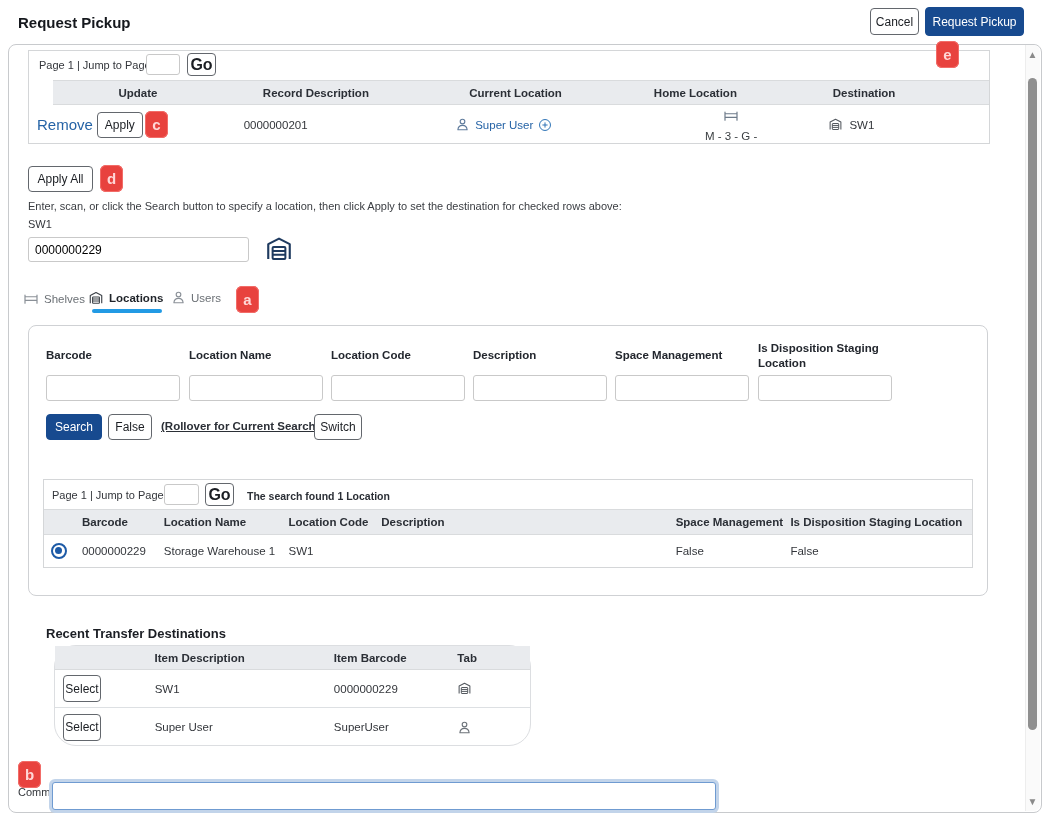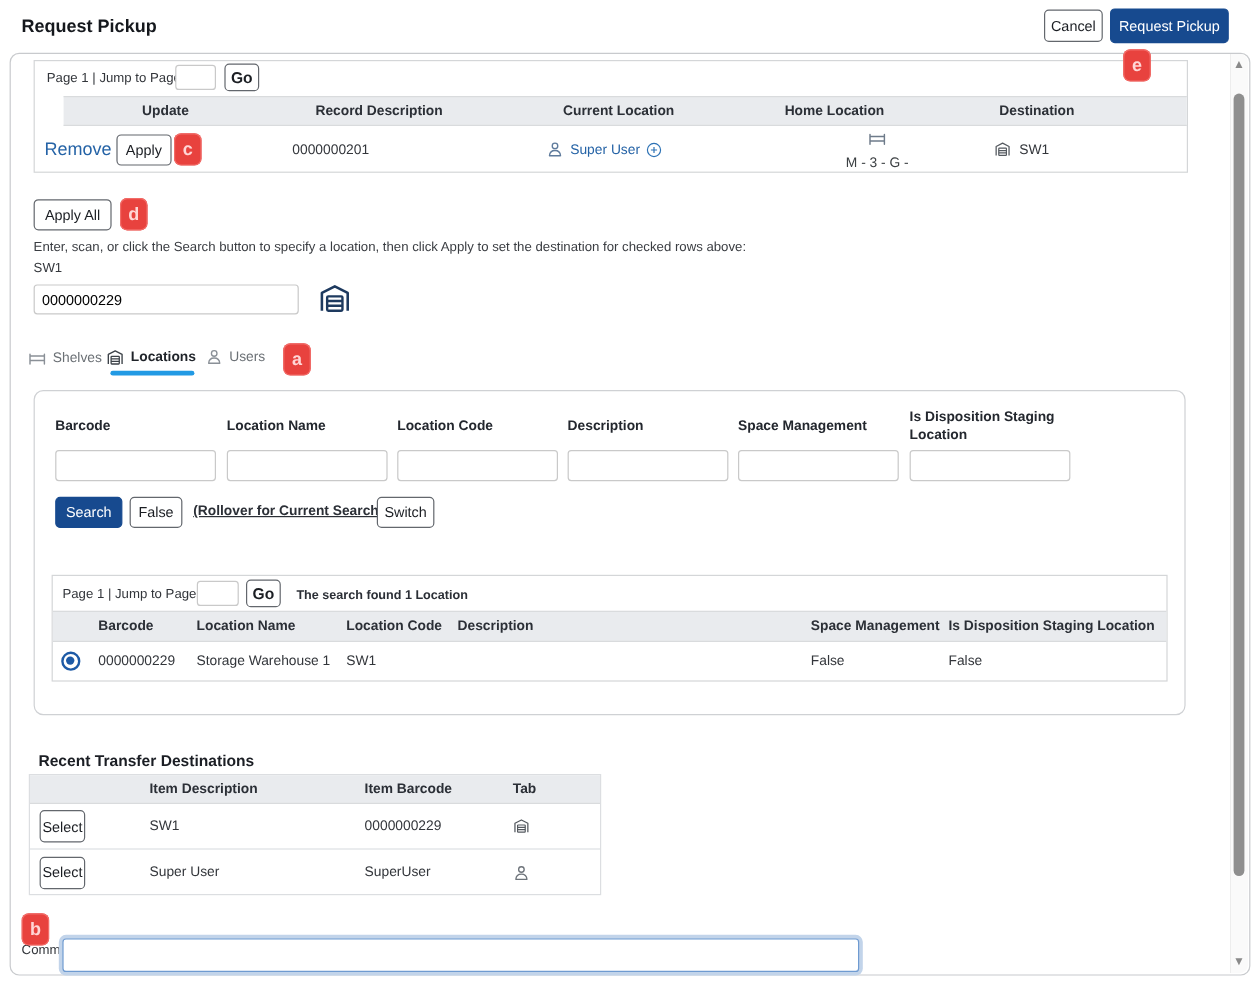--- a/index.html
+++ b/index.html
@@ -32,21 +32,21 @@
 
   
   .sb-track { left:1025px; top:45px; width:15px; height:766px; background:#fafafa; border-left:1px solid #ededed; border-radius:0 7px 7px 0; }
   .sb-arrow { position:absolute; left:1027px; width:11px; height:10px; color:#8a8a8a; font-size:10px; line-height:10px; text-align:center; }
   .sb-thumb { position:absolute; left:1028px; top:78px; width:9px; height:652px; background:#8f8f8f; border-radius:5px; }
 
   
   .tbl-box { border:1px solid #d4d6d8; background:#fff; }
   .pg-text { font-size:11px; color:#33363b; }
   .mini-input { border:1px solid #c9c9c9; border-radius:3px; background:#fff; font-family:inherit; font-size:11px; padding:0 4px; }
-  .go-btn { font-size:13px; font-weight:600;text-align:right; }
+  .go-btn { font-size:16px; font-weight:600;text-align:right; }
 
   .hdr-row { background:#e9ebee; border-top:1px solid #d9dbdd; border-bottom:1px solid #d9dbdd; display:flex; align-items:center; }
   .hdr-cell { font-weight:600; font-size:11.5px; color:#2b2f36; }
   .cell-text { font-size:11.5px; color:#33363b; }
   .link { color:#2563a6; font-size:15px; text-decoration:none; cursor:pointer; }
 
   .icon { display:inline-block; vertical-align:middle; }
   .icon svg { display:block; width:100%; height:100%; }
 
   
@@ -248,22 +248,22 @@
         <div class="cell-text" style="width:85px; padding-left:8px;">0000000229</div>
         <div class="cell-text" style="width:125px; padding-left:5px;">Storage Warehouse 1</div>
         <div class="cell-text" style="width:93px; padding-left:5px;">SW1</div>
         <div class="cell-text" style="width:295px; padding-left:5px;"></div>
         <div class="cell-text" style="width:115px; padding-left:5px;">False</div>
         <div class="cell-text" style="width:187px; padding-left:5px;">False</div>
       </div>
     </div>
   </div>
 
-  <div class="abs section-title" style="left:32px; top:626px;">Recent Transfer Destinations</div>
-  <div class="abs tbl-box" style="left:24px; top:645px; width:477px; height:101px; border-color:#dcdee1;">
+  <div class="abs section-title" style="left:46px; top:626px;">Recent Transfer Destinations</div>
+  <div class="abs tbl-box" style="left:54px; top:645px; width:477px; height:101px; border-color:#dcdee1;border-radius:22px;">
     <div class="hdr-row" style="height:24px; border-top:none;">
       <div style="width:90px;"></div>
       <div class="hdr-cell" style="width:180px; padding-left:10px;">Item Description</div>
       <div class="hdr-cell" style="width:124px; padding-left:10px;">Item Barcode</div>
       <div class="hdr-cell" style="width:83px; padding-left:10px;">Tab</div>
     </div>
     <div style="display:flex; align-items:center; height:38px; border-bottom:1px solid #dde0e3;">
       <div style="width:90px; padding-left:8px;">
         <button class="btn" style="width:38px; height:27px;">Select</button>
       </div>

